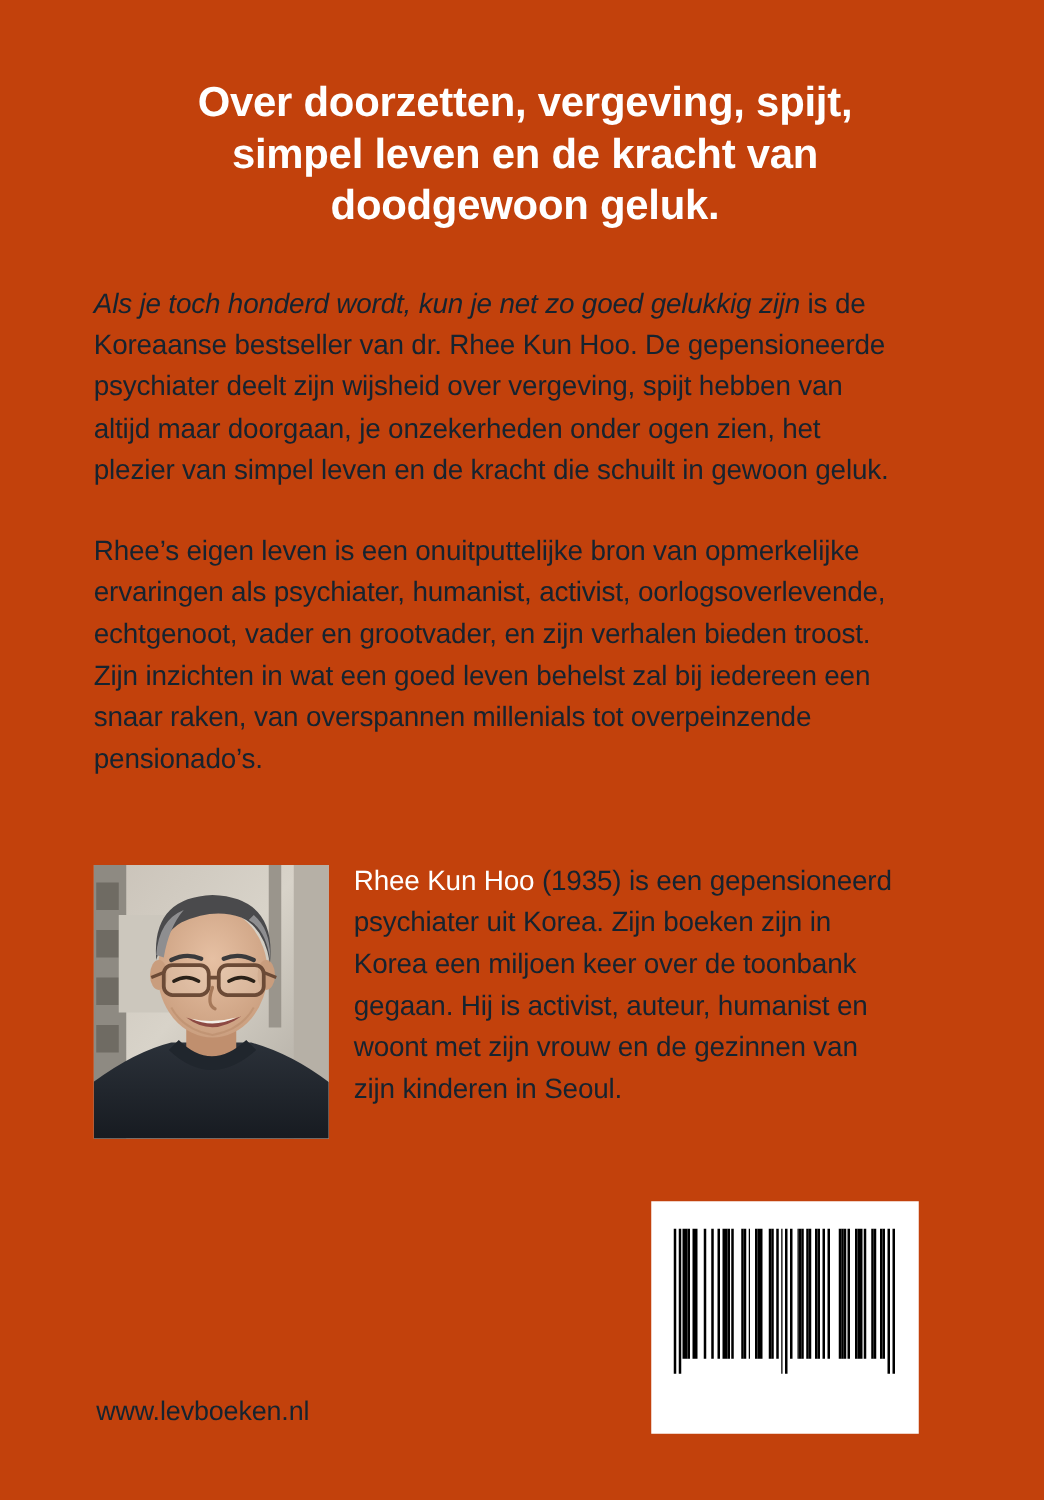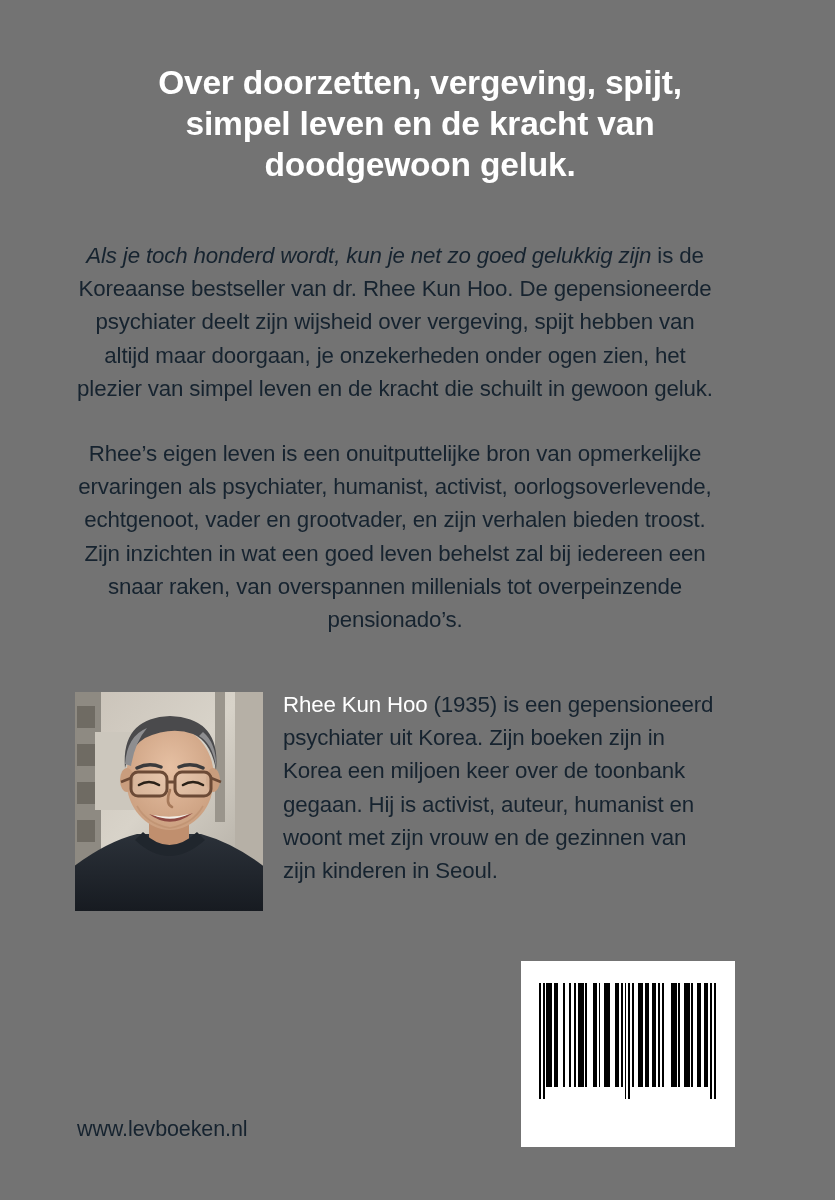--- a/index.html
+++ b/index.html
@@ -10,21 +10,21 @@
     width: 835px;
     height: 1200px;
     background: #5ec8da;
     font-family: "Liberation Sans", sans-serif;
     overflow: hidden;
     position: relative;
   }
   .cover {
     position: absolute;
     inset: 0;
-    background: #737373;
+    background: #c2410c;
   }
 
   
   .headline {
     position: absolute;
     left: 70px;
     top: 62px;
     width: 700px;
     text-align: center;
     color: #ffffff;
@@ -40,23 +40,22 @@
     position: absolute;
     left: 75px;
     top: 226px;
     width: 640px;
     color: #16232f;
     font-size: 22.3px;
     line-height: 33.2px;
     letter-spacing: -0.15px;
   }
   .para {
-    margin: 13px 0 32px 0;
+    margin: 0 0 32px 0;
     white-space: pre-line;
-    text-align: center;
   }
   .para:last-child { margin-bottom: 0; }
   .title-italic {
     font-style: italic;
   }
 
   
   .author-photo {
     position: absolute;
     left: 75px;

